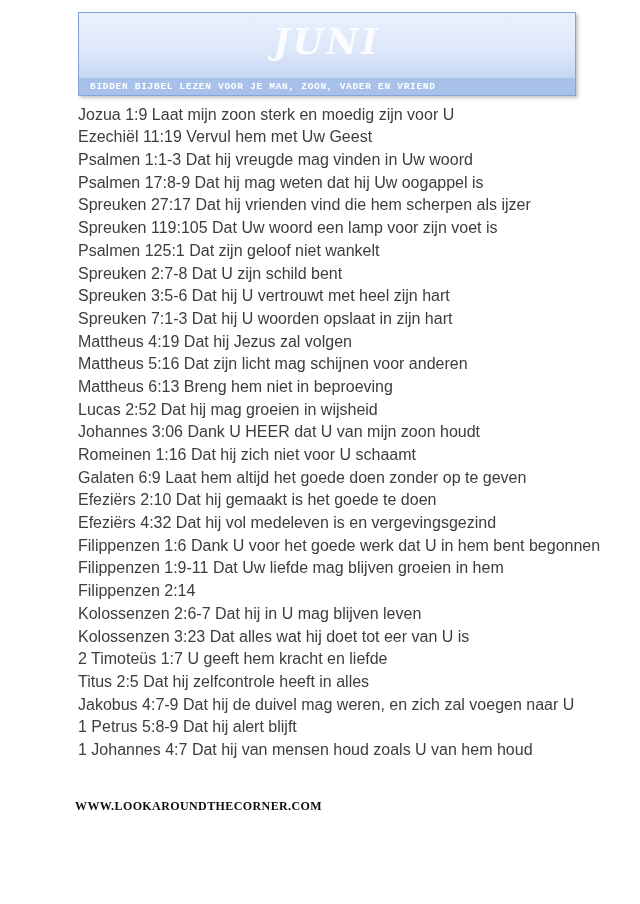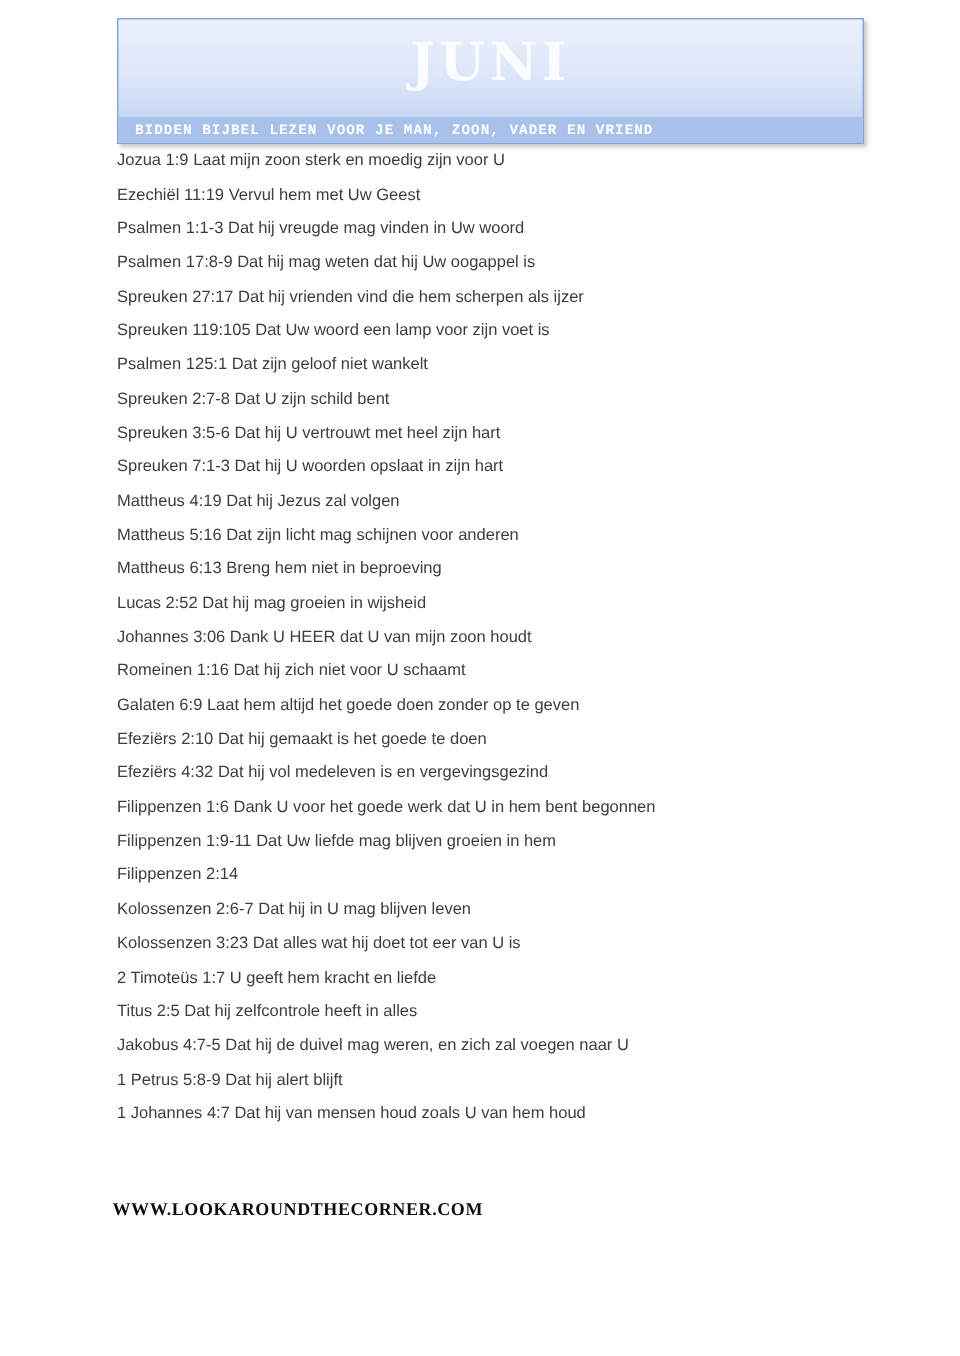--- a/index.html
+++ b/index.html
@@ -18,20 +18,21 @@
     box-shadow:2px 2px 3px rgba(130,130,130,0.45);
   }
   .header-title {
     margin-top:8px;
     text-align:center;
     font-family:"DejaVu Serif", serif;
     font-weight:bold;
     font-size:35px;
     letter-spacing:3px;
     color:#fafcff;
+    font-style:italic;
   }
   .header-band {
     position:absolute;
     left:0; right:0; bottom:0;
     height:17px;
     background:#a7c1ea;
     display:flex;
     align-items:center;
     padding-left:11px;
   }
@@ -44,22 +45,22 @@
     white-space:nowrap;
   }
   .verse-list {
     position:absolute;
     left:78px; top:101px;
     width:530px;
   }
   .list-item {
     height:22.7px;
     display:flex;
-    align-items:flex-start;
-    font-size:11px;
+    align-items:flex-end;
+    font-size:16px;
     color:#3d3d3d;
     white-space:nowrap;
   }
   .footer {
     position:absolute;
     left:75px; top:799px;
     font-family:"Liberation Serif", serif;
     font-weight:bold;
     font-size:12px;
     letter-spacing:0.4px;
@@ -96,18 +97,18 @@
     <div class="list-item"><span>Galaten 6:9</span>&nbsp;<span>Laat hem altijd het goede doen zonder op te geven</span></div>
     <div class="list-item"><span>Efeziërs 2:10</span>&nbsp;<span>Dat hij gemaakt is het goede te doen</span></div>
     <div class="list-item"><span>Efeziërs 4:32</span>&nbsp;<span>Dat hij vol medeleven is en vergevingsgezind</span></div>
     <div class="list-item"><span>Filippenzen 1:6</span>&nbsp;<span>Dank U voor het goede werk dat U in hem bent begonnen</span></div>
     <div class="list-item"><span>Filippenzen 1:9-11</span>&nbsp;<span>Dat Uw liefde mag blijven groeien in hem</span></div>
     <div class="list-item"><span>Filippenzen 2:14</span>&nbsp;</div>
     <div class="list-item"><span>Kolossenzen 2:6-7</span>&nbsp;<span>Dat hij in U mag blijven leven</span></div>
     <div class="list-item"><span>Kolossenzen 3:23</span>&nbsp;<span>Dat alles wat hij doet tot eer van U is</span></div>
     <div class="list-item"><span>2 Timoteüs 1:7</span>&nbsp;<span>U geeft hem kracht en liefde</span></div>
     <div class="list-item"><span>Titus 2:5</span>&nbsp;<span>Dat hij zelfcontrole heeft in alles</span></div>
-    <div class="list-item"><span>Jakobus 4:7-5</span>&nbsp;<span>Dat hij de duivel mag weren, en zich zal voegen naar U</span></div>
+    <div class="list-item"><span>Jakobus 4:7-9</span>&nbsp;<span>Dat hij de duivel mag weren, en zich zal voegen naar U</span></div>
     <div class="list-item"><span>1 Petrus 5:8-9</span>&nbsp;<span>Dat hij alert blijft</span></div>
     <div class="list-item"><span>1 Johannes 4:7</span>&nbsp;<span>Dat hij van mensen houd zoals U van hem houd</span></div>
   </div>
 
 <div class="footer">WWW.LOOKAROUNDTHECORNER.COM</div>
 
 </body></html>

